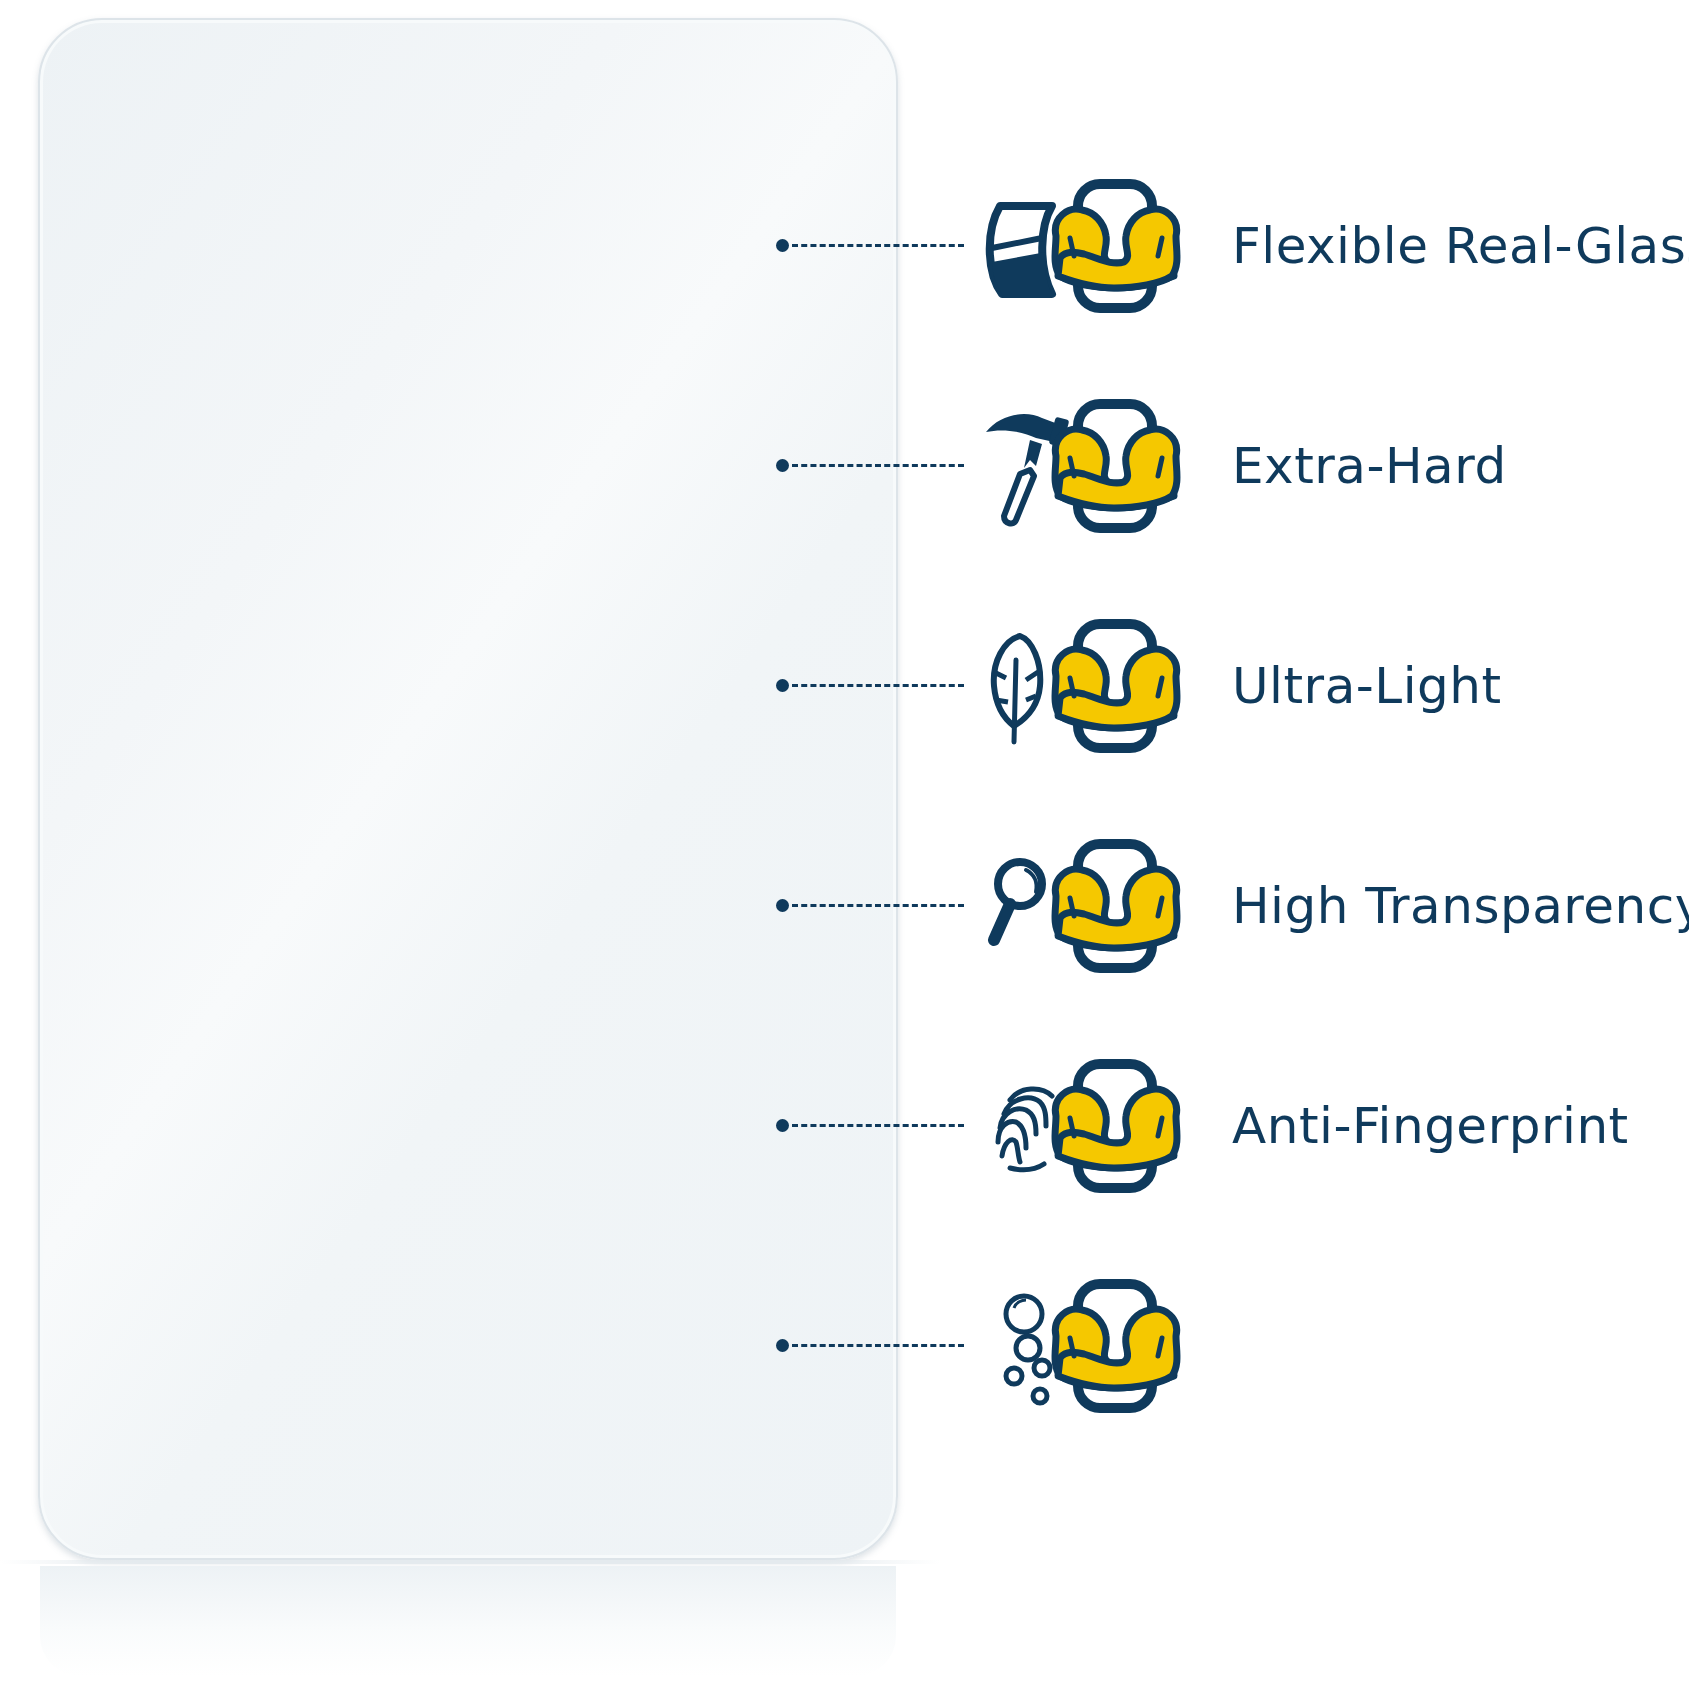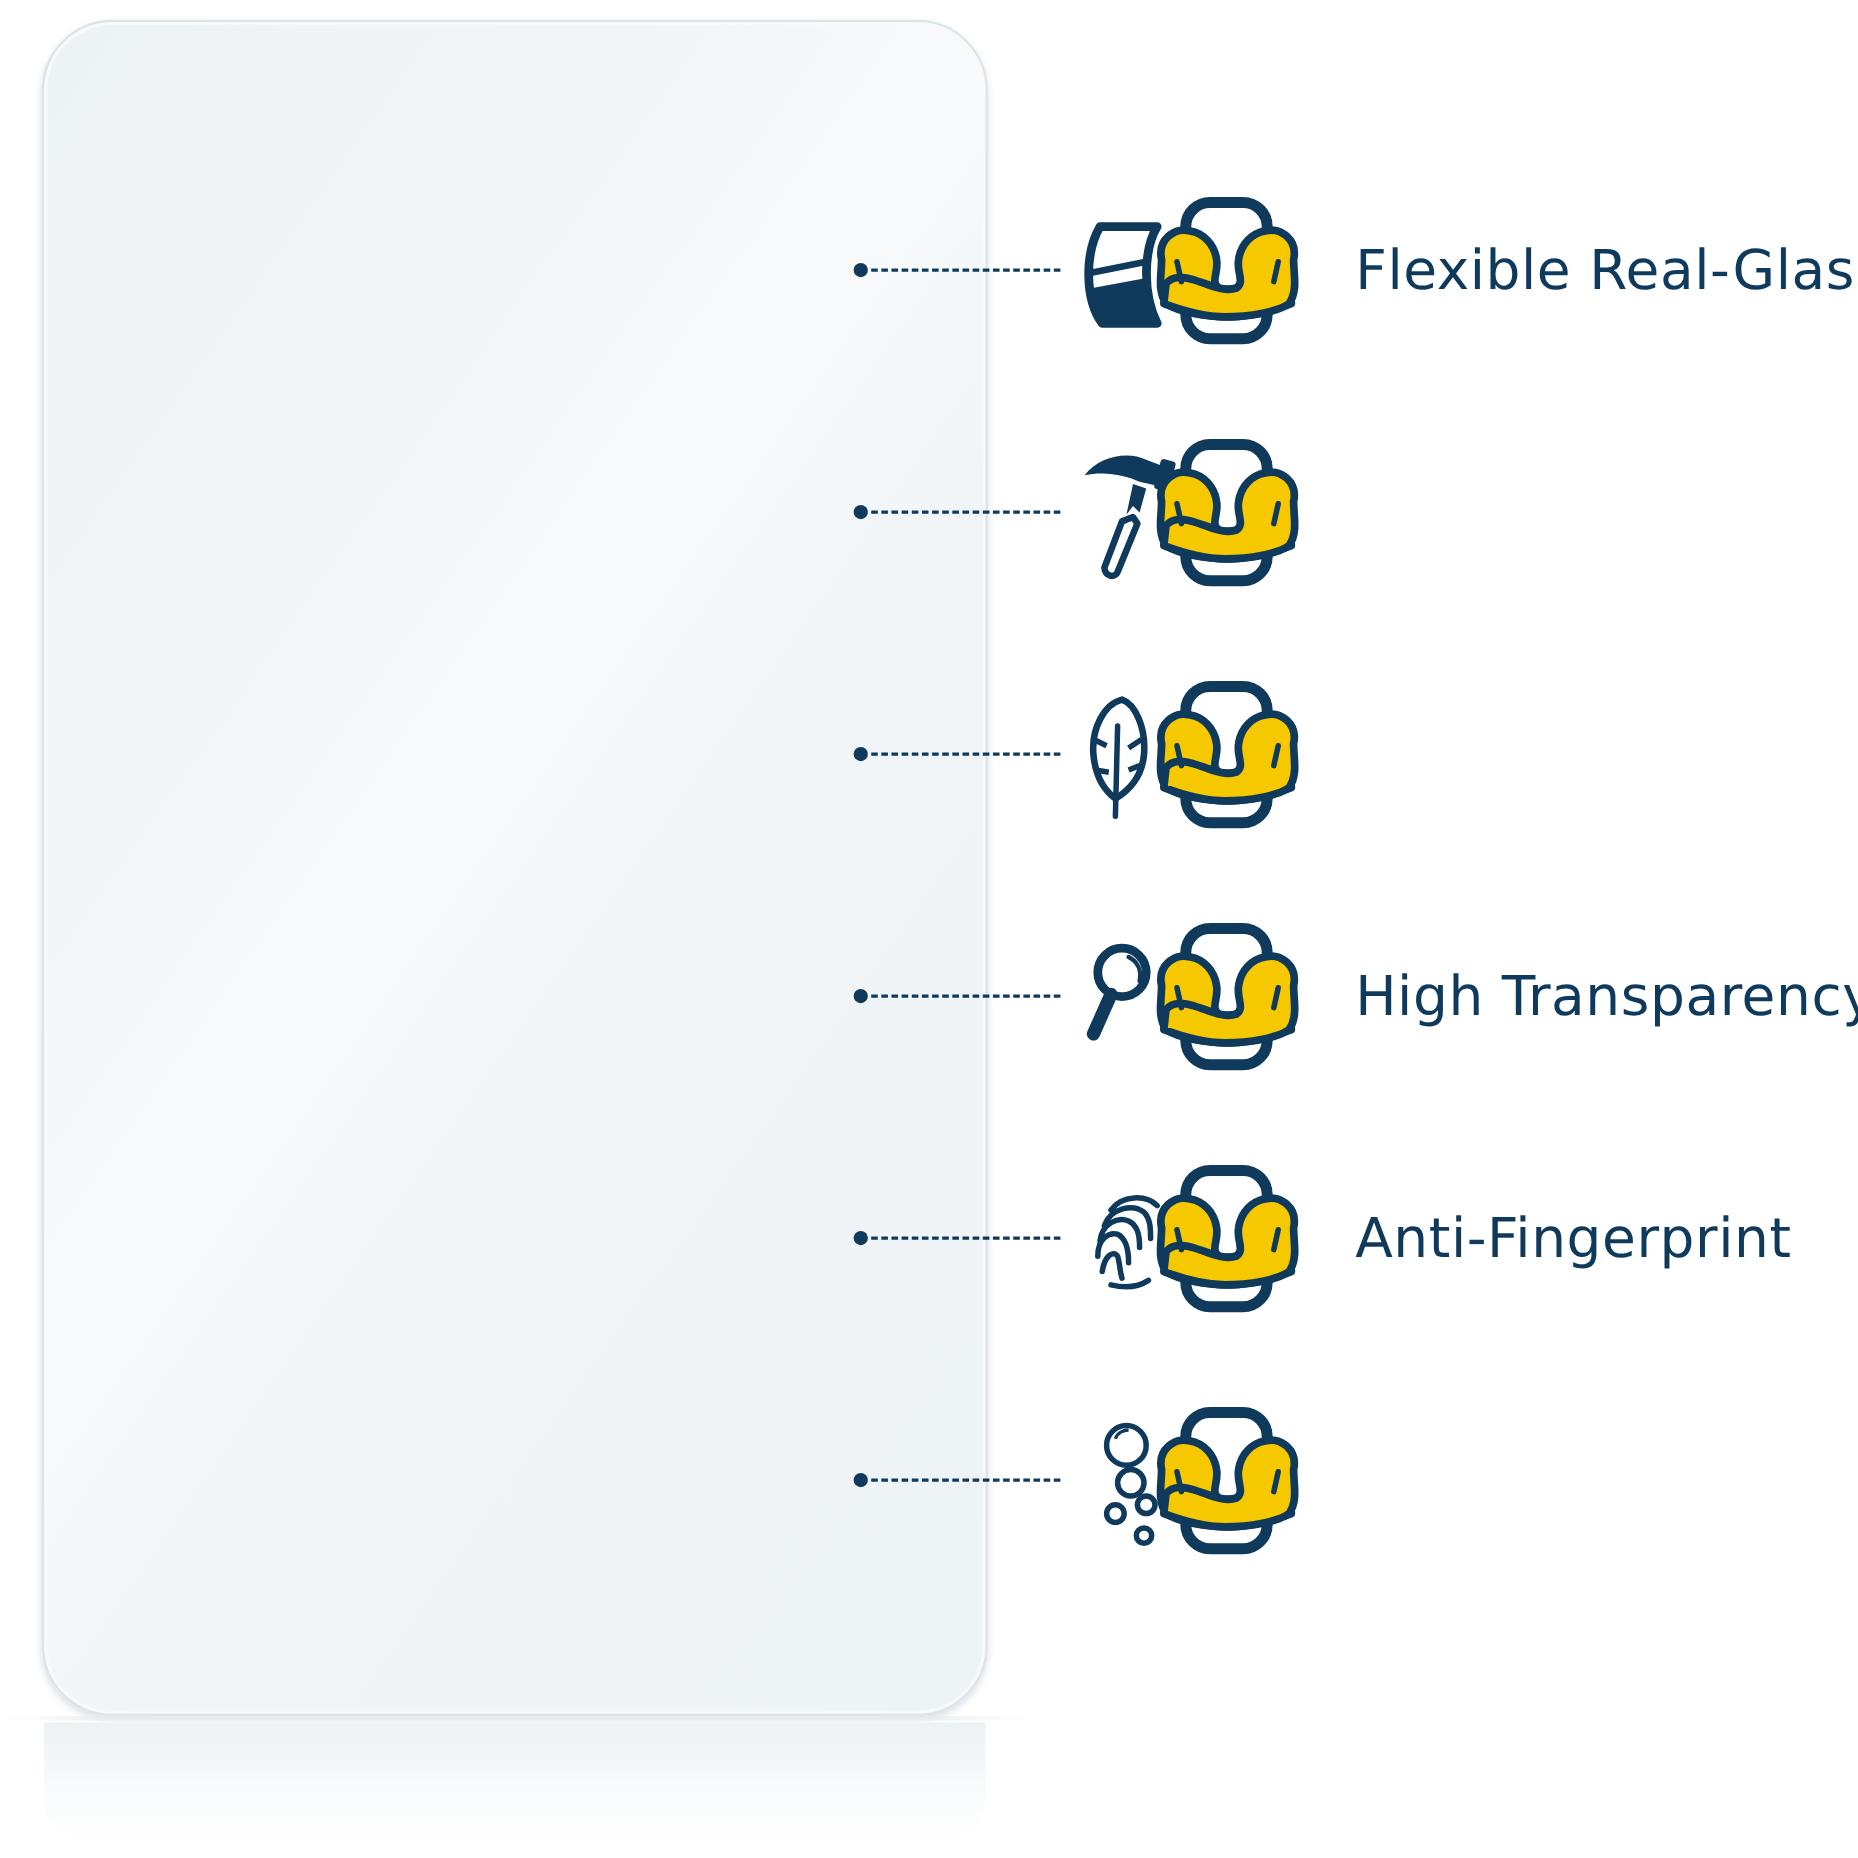--- a/index.html
+++ b/index.html
@@ -81,33 +81,35 @@
   <div class="dash"></div>
   <svg class="feature-icon" viewBox="0 0 120 140">
     <path d="M6 36 C20 18 46 14 62 22 L78 28 L74 46 L56 42 C44 36 24 32 6 36 Z" fill="#0f3a5c"></path>
     <rect x="72" y="22" width="14" height="28" rx="3" fill="#0f3a5c" transform="rotate(15 79 36)"></rect>
     <path d="M50 44 L62 48 L56 70 L50 64 L44 72 Z" fill="#0f3a5c"></path>
     <path d="M40 78 L50 74 L54 80 L36 124 C34 130 24 128 24 120 Z" fill="#fff" stroke="#0f3a5c" stroke-width="6" stroke-linejoin="round"></path>
   </svg>
   <svg class="shield-icon" viewBox="0 0 135 140">
       <use href="#strong-shield"></use>
     </svg>
+  <div class="feature-label">Extra-Hard</div>
 </div>
 
 <div class="feature" style="top:616px;">
   <div class="dot"></div>
   <div class="dash"></div>
   <svg class="feature-icon" viewBox="0 0 120 140">
     <path d="M40 20 C24 24 12 46 14 70 C16 92 26 104 34 110 C44 104 58 92 60 70 C62 46 52 24 40 20 Z" fill="#fff" stroke="#0f3a5c" stroke-width="6" stroke-linejoin="round"></path>
     <path d="M14 56 L26 62 M58 56 L46 64 M16 84 L28 86 M56 80 L46 84" stroke="#0f3a5c" stroke-width="5"></path>
     <path d="M36 44 L34 126" stroke="#0f3a5c" stroke-width="5" stroke-linecap="round"></path>
   </svg>
   <svg class="shield-icon" viewBox="0 0 135 140">
       <use href="#strong-shield"></use>
     </svg>
+  <div class="feature-label">Ultra-Light</div>
 </div>
 
 <div class="feature" style="top:836px;">
   <div class="dot"></div>
   <div class="dash"></div>
   <svg class="feature-icon" viewBox="0 0 120 140">
     <circle cx="40" cy="48" r="22" fill="#fff" stroke="#0f3a5c" stroke-width="8"></circle>
     <path d="M46 34 C54 38 58 46 56 56" stroke="#0f3a5c" stroke-width="4" fill="none" stroke-linecap="round"></path>
     <path d="M30 68 L14 104" stroke="#0f3a5c" stroke-width="12" stroke-linecap="round"></path>
   </svg>

